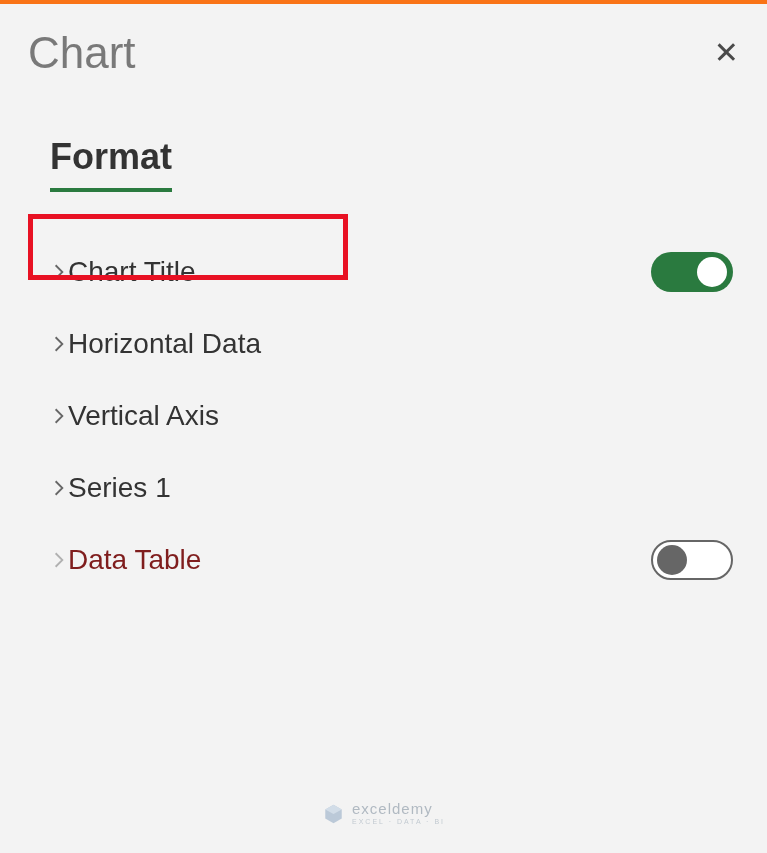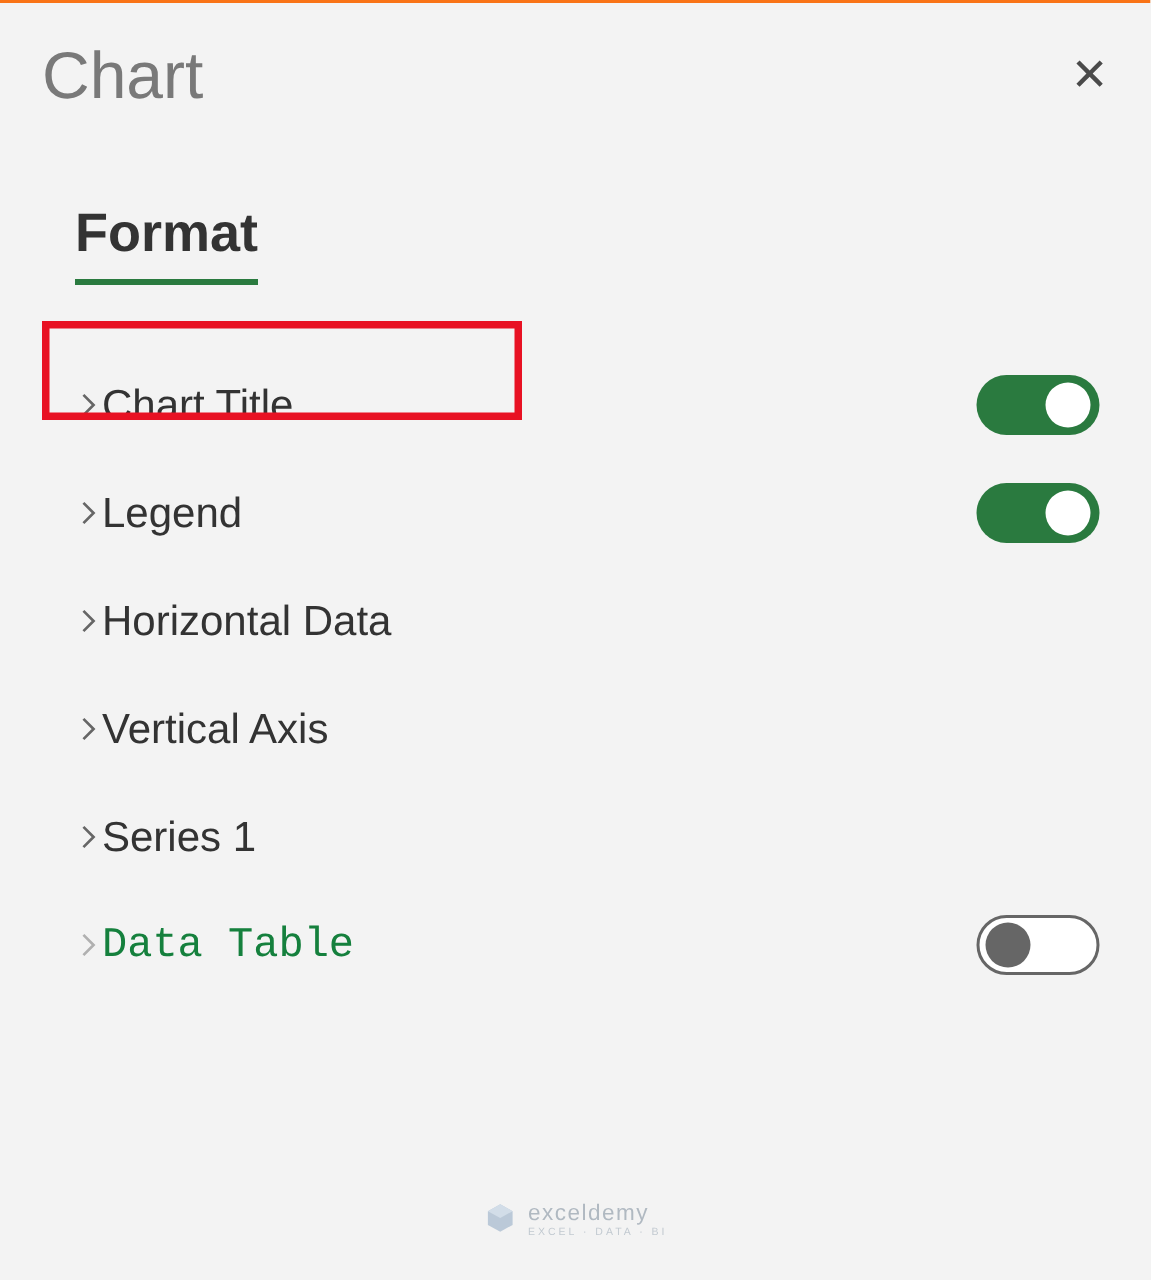--- a/index.html
+++ b/index.html
@@ -12,21 +12,21 @@
       background: #f3f3f3;
       width: 767px;
       height: 853px;
       position: relative;
       overflow: hidden;
     }
     .panel {
       background: #f3f3f3;
       padding: 24px 28px;
       height: 100%;
-      border-top: 2px solid #f97316;
+      border-top: 4px solid #f97316;
     }
     .panel-header {
       display: flex;
       justify-content: space-between;
       align-items: center;
       margin-bottom: 58px;
     }
     .panel-title {
       font-size: 44px;
       font-weight: 300;
@@ -76,22 +76,21 @@
     .chevron svg {
       width: 12px;
       height: 18px;
     }
     .option-label {
       font-size: 28px;
       color: #333;
       font-weight: 400;
     }
     .option-label.disabled {
-      color: #15803d;
-      font-family: Liberation Mono, monospace;
+      color: #7f1d1d;
     }
     .chevron.disabled svg path {
       stroke: #b0b0b0;
     }
     .toggle {
       width: 82px;
       height: 40px;
       border-radius: 20px;
       position: relative;
       cursor: pointer;
@@ -127,21 +126,21 @@
       width: 320px;
       height: 66px;
       pointer-events: none;
     }
     .watermark {
       position: absolute;
       bottom: 28px;
       left: 50%;
       transform: translateX(-50%);
       display: flex;
-      align-items: flex-start;
+      align-items: flex-end;
       gap: 8px;
       opacity: 0.55;
     }
     .wm-icon {
       width: 22px;
       height: 22px;
     }
     .wm-text {
       display: flex;
       flex-direction: column;
@@ -181,33 +180,20 @@
               <path d="M2 2 L8 8 L2 14" stroke="#666" stroke-width="1.6" fill="none"></path>
             </svg>
         </span>
         <span class="option-label">Chart Title</span>
       </div>
       <div class="toggle on">
         <div class="toggle-knob"></div>
       </div>
     </div>
 
-    <div class="option-row">
-      <div class="option-left">
-        <span class="chevron">
-          <svg viewBox="0 0 10 16">
-              <path d="M2 2 L8 8 L2 14" stroke="#666" stroke-width="1.6" fill="none"></path>
-            </svg>
-        </span>
-        <span class="option-label">Legend</span>
-      </div>
-      <div class="toggle on">
-        <div class="toggle-knob"></div>
-      </div>
-    </div>
 
     <div class="option-row">
       <div class="option-left">
         <span class="chevron">
           <svg viewBox="0 0 10 16">
               <path d="M2 2 L8 8 L2 14" stroke="#666" stroke-width="1.6" fill="none"></path>
             </svg>
         </span>
         <span class="option-label">Horizontal Data</span>
       </div>

